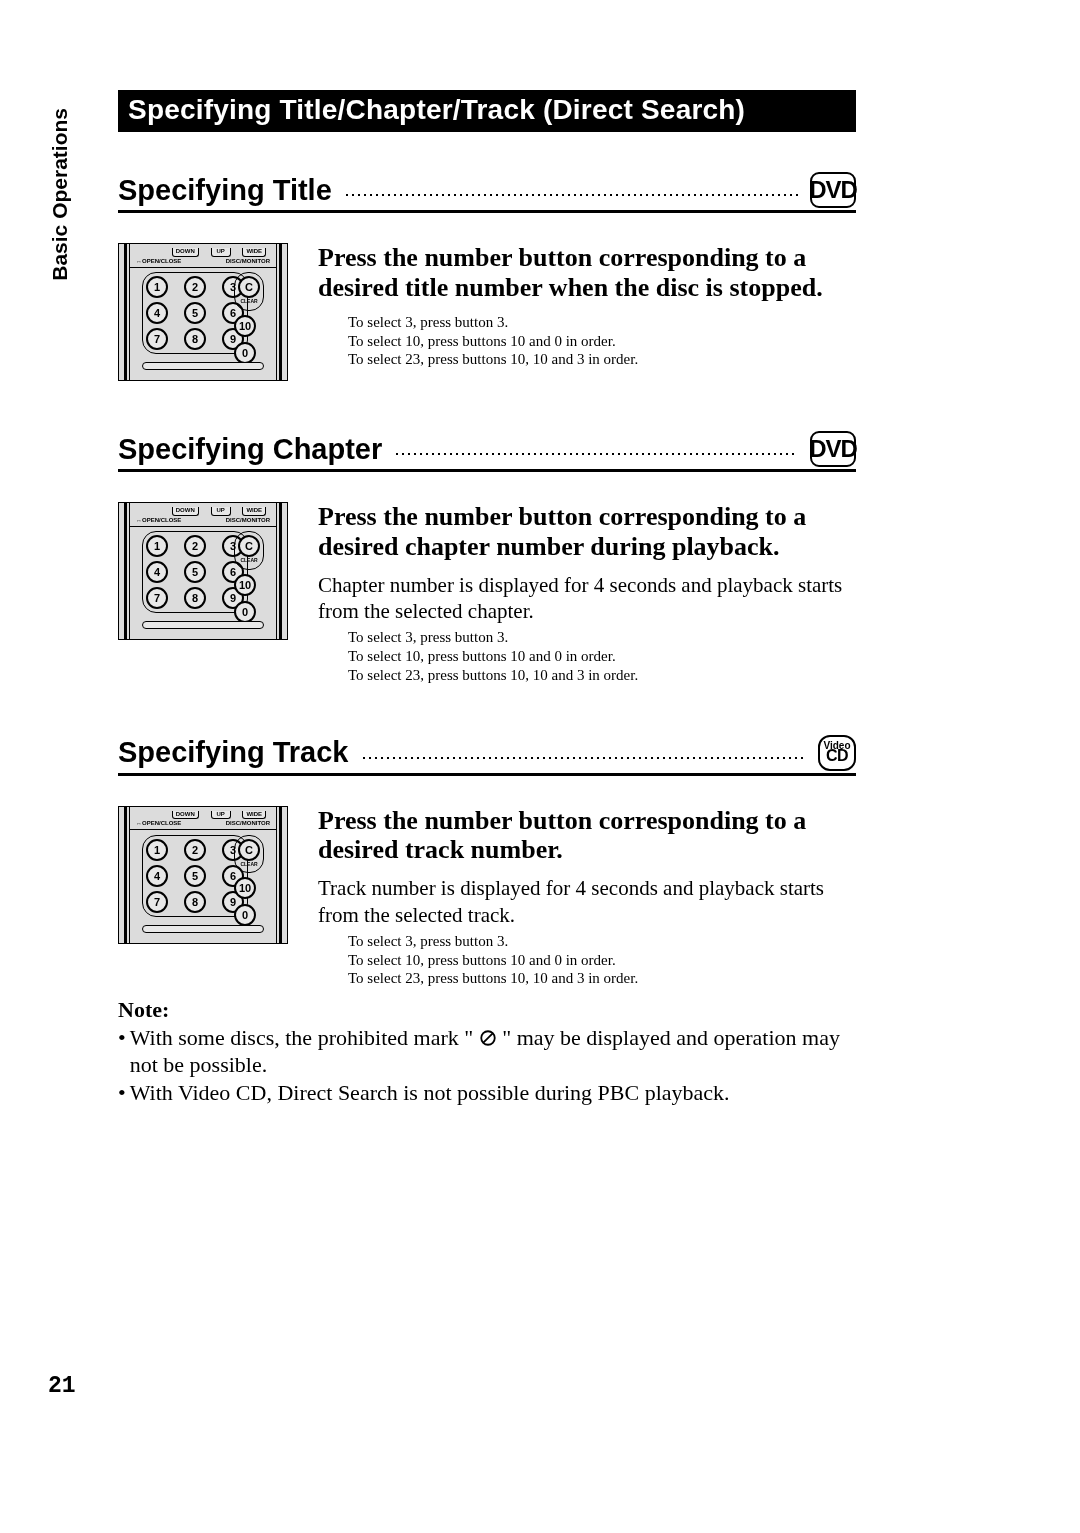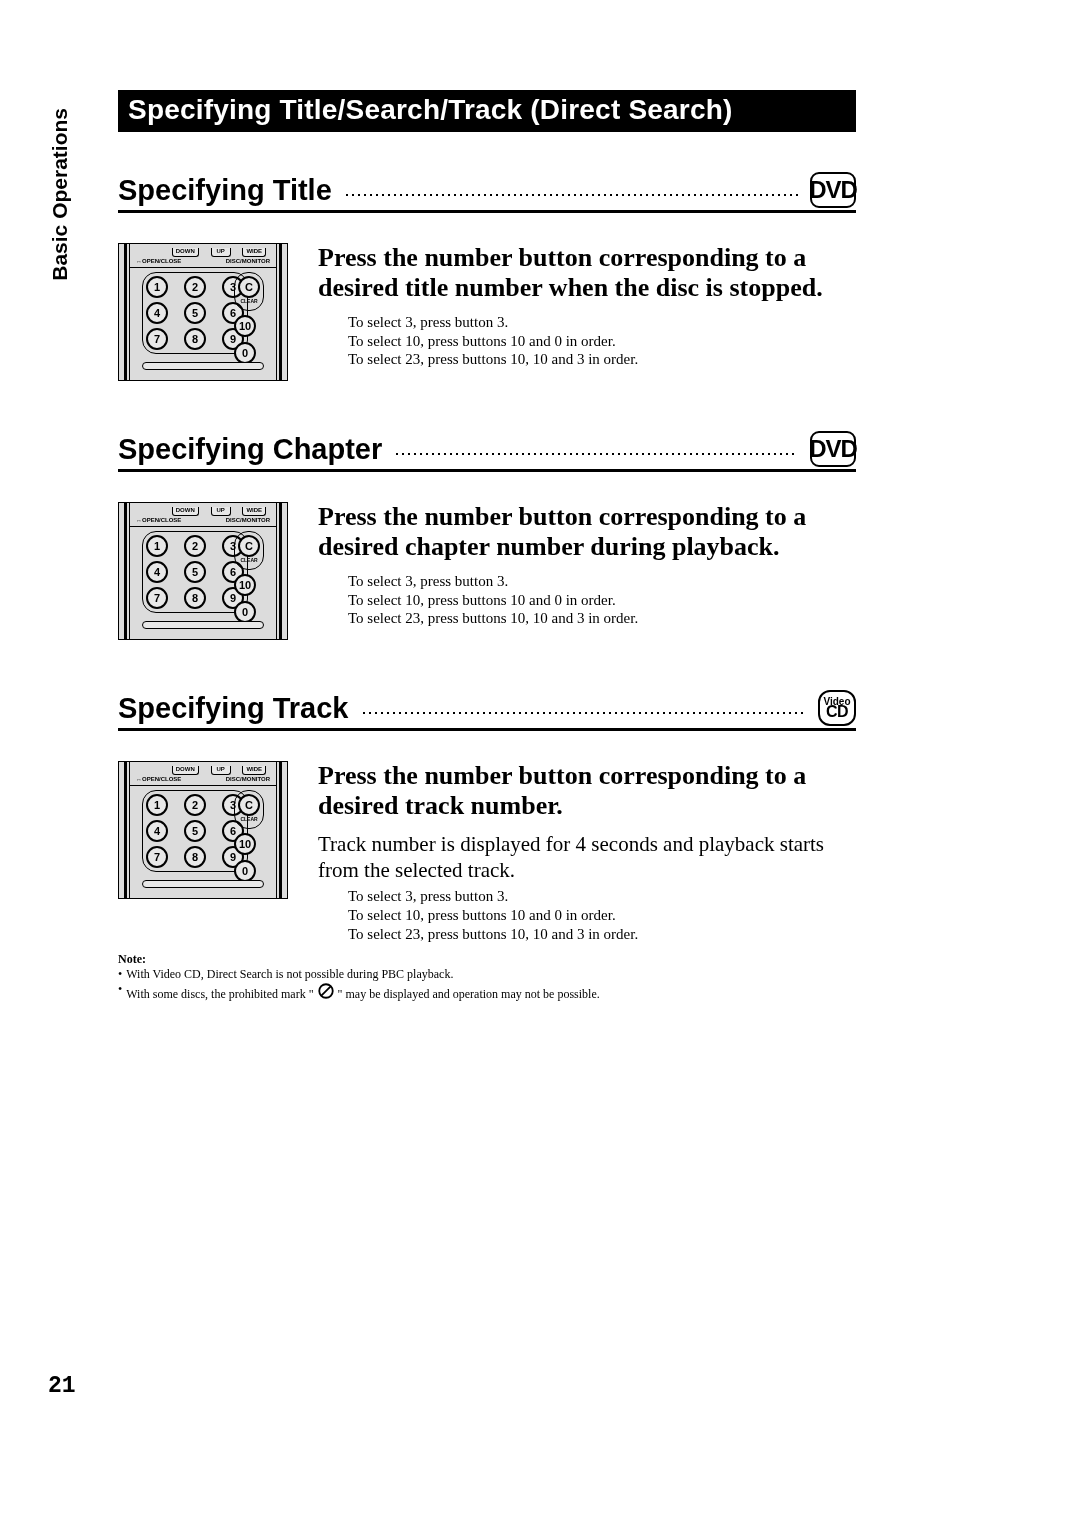--- a/index.html
+++ b/index.html
@@ -240,21 +240,21 @@
   }
   .examples {
     font-family: "Times New Roman", Times, serif;
     font-size: 15px;
     line-height: 1.25;
     padding-left: 30px;
   }
   .note-block {
     margin-top: 8px;
     font-family: "Times New Roman", Times, serif;
-    font-size: 12px;
+    font-size: 22px;
     line-height: 1.25;
   }
   .note-title { font-weight: 700; }
   .note-block ul { list-style: none; padding-left: 0; }
   .note-block li { display: flex; }
   .note-block li::before { content: "• "; padding-right: 4px; }
   .prohibit-icon {
     display: inline-flex;
     width: 18px;
     height: 18px;
@@ -263,21 +263,21 @@
 </style>
 </head>
 <body>
 
 <div class="sidebar-label">Basic Operations</div>
 <div class="page-number">21</div>
 
 <div class="page">
 
   <div class="black-bar">
-    <h1>Specifying Title/Search/Track (Direct Search)</h1>
+    <h1>Specifying Title/Chapter/Track (Direct Search)</h1>
   </div>
 
   <div class="section">
     <div class="section-head">
       <h2>Specifying Title</h2>
       <div class="dotrule"></div>
       <div class="dvd-badge">DVD</div>
     </div>
     <div class="body-row">
       <div class="remote">
@@ -381,20 +381,21 @@
                 <div class="cbtn small-txt">10</div>
                 <div class="cbtn">0</div>
               </div>
             </div>
           </div>
           <div class="remote-bar"></div>
         </div>
       </div>
       <div class="content">
         <div class="lead">Press the number button corresponding to a desired chapter number during playback.</div>
+        <div class="desc">Chapter number is displayed for 4 seconds and playback starts from the selected chapter.</div>
         <div class="examples">
           <div>To select 3, press button 3.</div>
           <div>To select 10, press buttons 10 and 0 in order.</div>
           <div>To select 23, press buttons 10, 10 and 3 in order.</div>
         </div>
       </div>
     </div>
   </div>
 
   <div class="section">
@@ -458,32 +459,32 @@
           <div>To select 3, press button 3.</div>
           <div>To select 10, press buttons 10 and 0 in order.</div>
           <div>To select 23, press buttons 10, 10 and 3 in order.</div>
         </div>
       </div>
     </div>
 
     <div class="note-block">
       <div class="note-title">Note:</div>
       <ul>
-        <li>
-            <span>With Video CD, Direct Search is not possible during PBC playback.</span>
-          </li>
         <li>
           <span>
             <span>With some discs, the prohibited mark "</span>
             <span class="prohibit-icon">
               <svg viewBox="0 0 20 20" width="18" height="18">
                   <circle cx="10" cy="10" r="7.5" fill="none" stroke="#000" stroke-width="2"></circle>
                   <line x1="4.8" y1="15.2" x2="15.2" y2="4.8" stroke="#000" stroke-width="2"></line>
                 </svg>
             </span>
             <span>" may be displayed and operation may not be possible.</span>
           </span>
         </li>
+        <li>
+            <span>With Video CD, Direct Search is not possible during PBC playback.</span>
+          </li>
       </ul>
     </div>
   </div>
 
 </div>
 
 </body></html>

